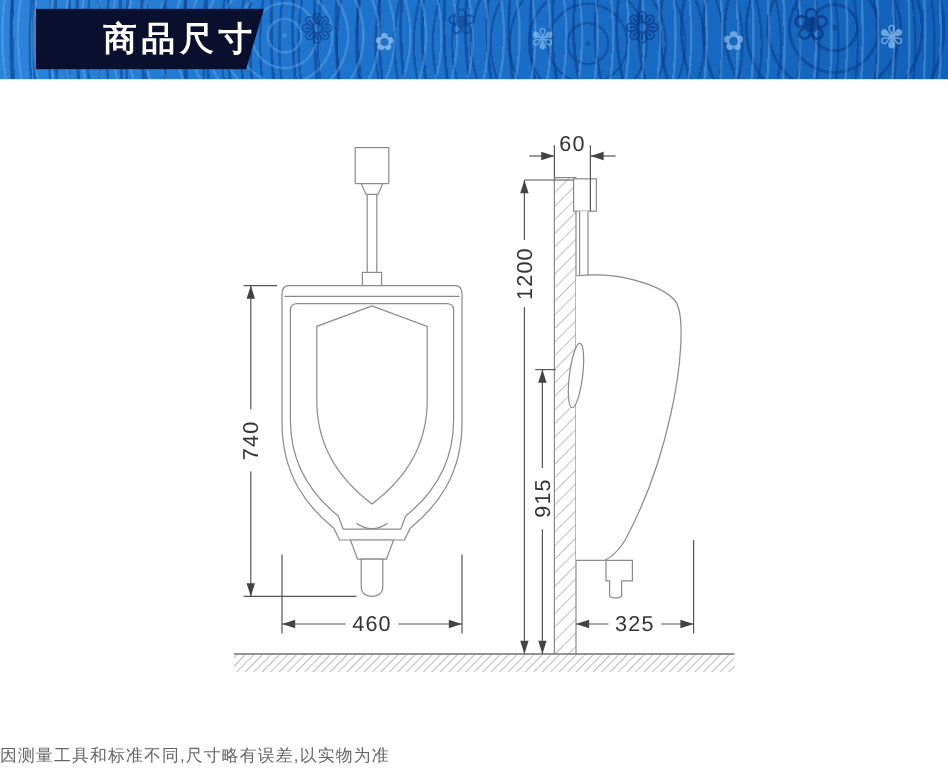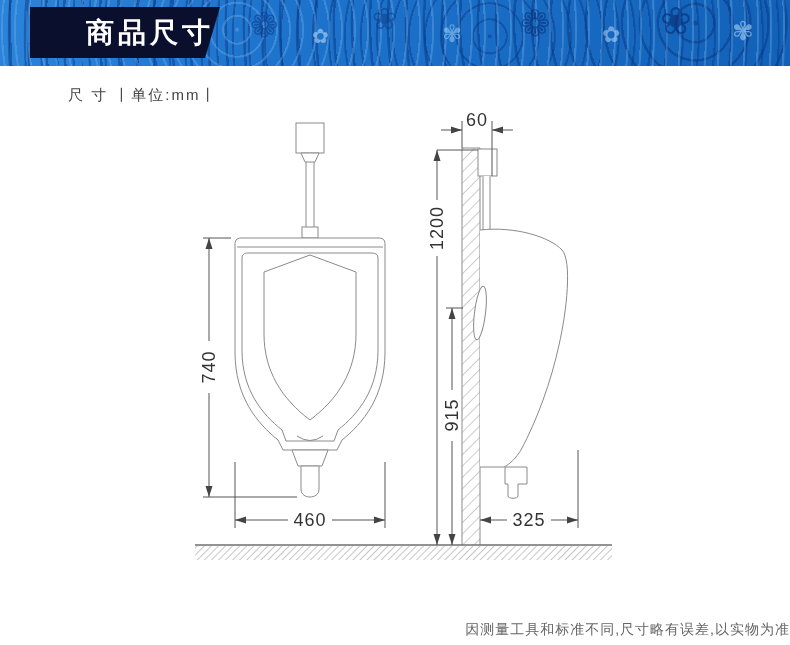--- a/index.html
+++ b/index.html
@@ -29,21 +29,21 @@
 
   .title-box { position:absolute; left:30px; top:7px; width:190px; height:51px;
     background:#0a0f2d; z-index:3;
     clip-path:polygon(0 0,100% 0,calc(100% - 15px) 100%,0 100%);
     display:flex; align-items:center; padding-left:17px; }
   .title-box span { color:#ffffff; font-size:28px; font-weight:bold; letter-spacing:4px;margin-left:39px; }
 
   
   .unit-label { position:absolute; left:68px; top:86px; font-size:15px; color:#444;
     letter-spacing:2px; }
-  .footer-note { position:absolute; left:0; top:621px; width:790px; text-align:right;
+  .footer-note { position:absolute; left:0; top:621px; width:790px; text-align:left;
     font-size:14px; color:#666; letter-spacing:1px; }
 
   
   svg.drawing { position:absolute; left:0; top:0; }
   svg .ln   { stroke:#8a8a8a; stroke-width:1; fill:none; }
   svg .lnf  { stroke:#8a8a8a; stroke-width:1; fill:#ffffff; }
   svg .dim  { stroke:#555555; stroke-width:1; fill:none; }
   svg .ah   { fill:#444444; stroke:none; }
   svg text.dimtxt { font-family:"Liberation Sans","DejaVu Sans",sans-serif;
     font-size:18px; fill:#333; letter-spacing:1px; }
@@ -60,21 +60,20 @@
     <span class="flower">✾</span>
     <span class="flower">❁</span>
     <span class="flower">✿</span>
     <span class="flower">❀</span>
     <span class="flower">✾</span>
     <div class="title-box">
       <span>商品尺寸</span>
     </div>
   </header>
 
-  <div class="unit-label">尺 寸 丨单位:mm丨</div>
 
   <svg class="drawing" width="790" height="645" viewBox="0 0 790 645">
     <defs>
       <pattern id="hatch" width="8" height="8" patternUnits="userSpaceOnUse" patternTransform="rotate(45)">
         <line x1="0" y1="0" x2="0" y2="8" stroke="#9a9a9a" stroke-width="1"></line>
       </pattern>
       <pattern id="ghatch" width="5" height="5" patternUnits="userSpaceOnUse" patternTransform="rotate(45)">
         <line x1="0" y1="0" x2="0" y2="5" stroke="#8d8d8d" stroke-width="1"></line>
       </pattern>
     </defs>

